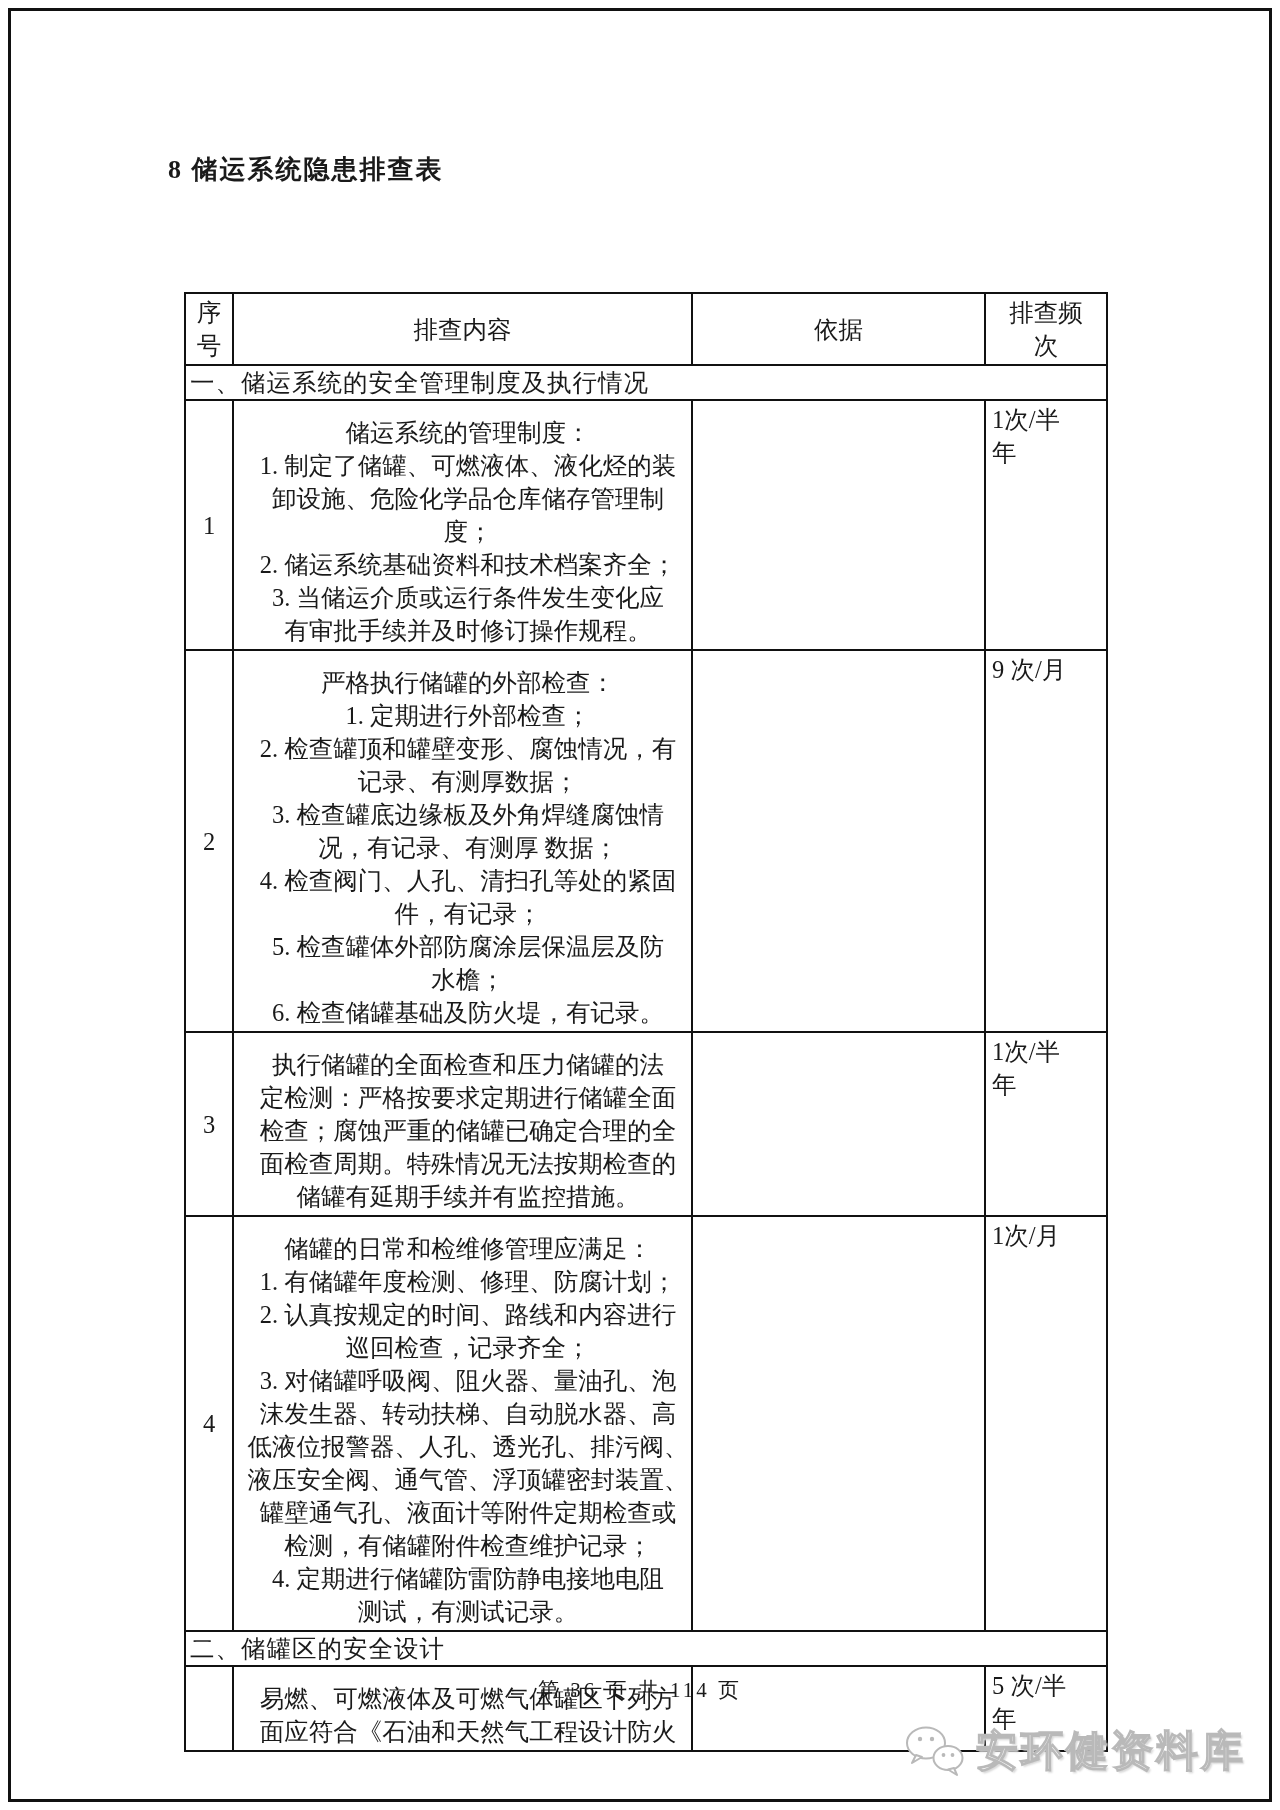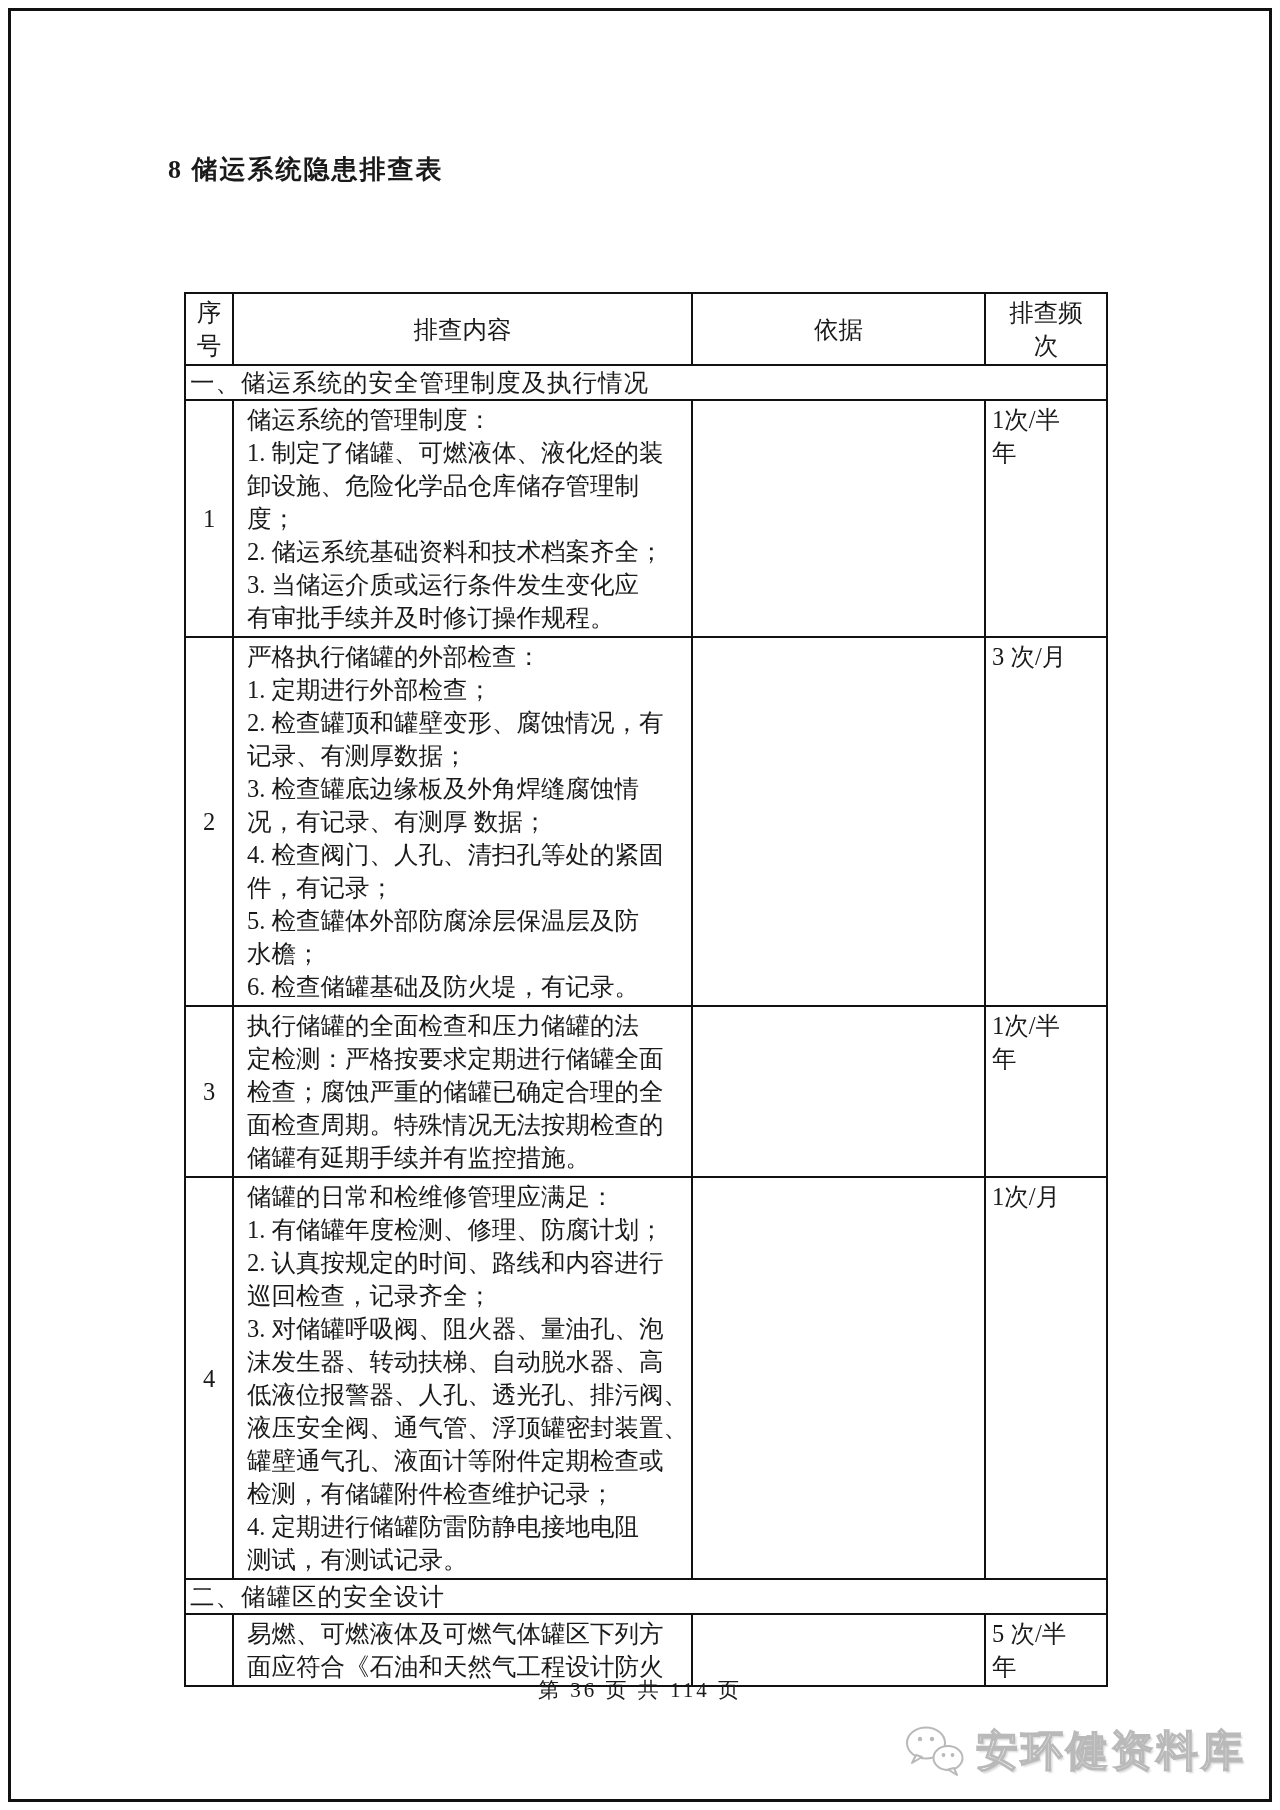--- a/index.html
+++ b/index.html
@@ -41,21 +41,21 @@
     font-weight: normal;
     overflow: hidden;
   }
   col.c-no   { width: 48px; }
   col.c-cont { width: 459px; }
   col.c-base { width: 293px; }
   col.c-freq { width: 122px; }
   th.hdr { text-align: center; vertical-align: middle; padding: 2px; }
   .preline { white-space: pre-line; }
   td.cell-no   { text-align: center; vertical-align: middle; }
-  td.cell-cont { text-align: left; vertical-align: top; padding: 2px 2px 2px 13px; }
+  td.cell-cont { text-align: center; vertical-align: top; padding: 15px 2px 2px 13px; }
   td.cell-base { vertical-align: top; }
   td.cell-freq { text-align: left; vertical-align: top; padding: 2px 20px 2px 6px; }
   td.section {
     font-weight: bold;
     text-align: left;
     vertical-align: middle;
     padding: 0 16px 0 4px;
     letter-spacing: 1px;
   }
   .footer {
@@ -133,21 +133,21 @@
 2. 检查罐顶和罐壁变形、腐蚀情况，有
 记录、有测厚数据；
 3. 检查罐底边缘板及外角焊缝腐蚀情
 况，有记录、有测厚 数据；
 4. 检查阀门、人孔、清扫孔等处的紧固
 件，有记录；
 5. 检查罐体外部防腐涂层保温层及防
 水檐；
 6. 检查储罐基础及防火堤，有记录。</td>
       <td class="cell-base"></td>
-      <td class="cell-freq preline">3 次/月</td>
+      <td class="cell-freq preline">9 次/月</td>
     </tr>
 
     <tr style="height:169px;">
       <td class="cell-no">3</td>
       <td class="cell-cont preline">执行储罐的全面检查和压力储罐的法
 定检测：严格按要求定期进行储罐全面
 检查；腐蚀严重的储罐已确定合理的全
 面检查周期。特殊情况无法按期检查的
 储罐有延期手续并有监控措施。</td>
       <td class="cell-base"></td>

